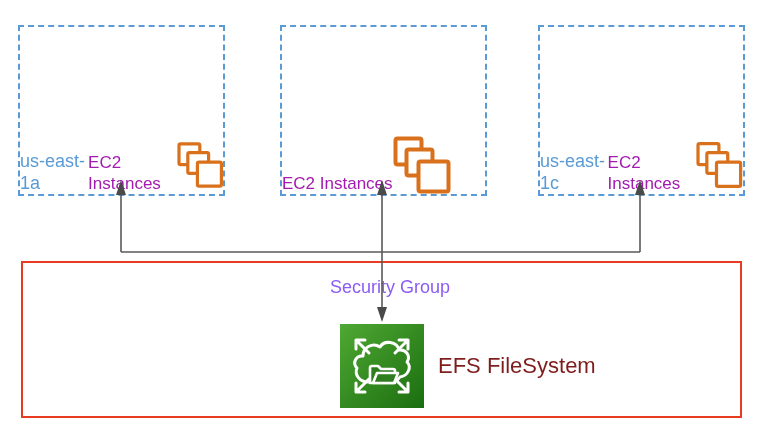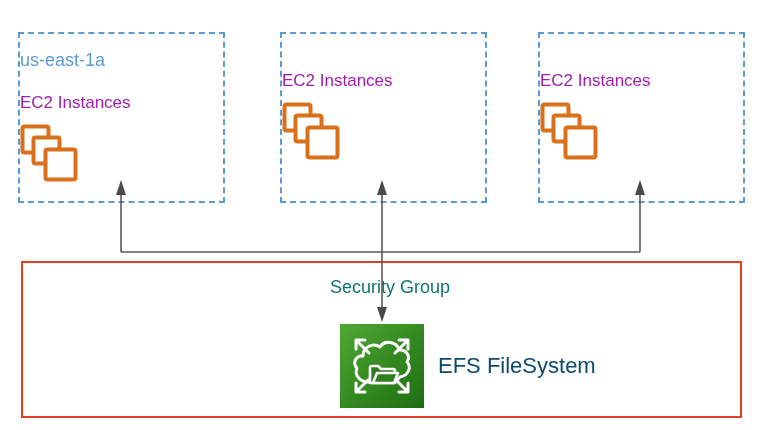--- a/index.html
+++ b/index.html
@@ -2,47 +2,47 @@
 <html><head>
 <meta charset="utf-8">
 <style>
   html,body{margin:0;padding:0;background:#fff;}
   .canvas{
     position:relative;width:774px;height:430px;background:#fff;
     font-family:"Liberation Sans",sans-serif;overflow:hidden;
   }
   
   .az-box{
-    position:absolute;top:32px;width:207px;height:171px;
+    position:absolute;top:25px;width:207px;height:171px;
     border:2px dashed #5B9BD5;box-sizing:border-box;
-    display:flex;flex-direction:column;align-items:flex-start;
+    display:flex;flex-direction:row;align-items:flex-end;
     padding-top:15px;
   }
   .az-1{left:18px;}
   .az-2{left:280px;}
   .az-3{left:538px;}
   .az-region{font-size:18px;line-height:22px;color:#5B9BD5;}
   .az-ec2-label{margin-top:21px;font-size:17px;line-height:21px;color:#a21caf;}
   .ec2-icon{margin-top:11px;}
 
   
   .sg-box{
     position:absolute;left:21px;top:261px;width:721px;height:157px;
     border:2px solid #E83C22;box-sizing:border-box;
   }
   .sg-label{
     position:absolute;left:390px;top:276px;transform:translateX(-50%);
-    font-size:18px;line-height:22px;color:#0f766e;white-space:nowrap;
+    font-size:18px;line-height:22px;color:#8b5cf6;white-space:nowrap;
   }
 
   
   .efs-icon{position:absolute;left:340px;top:324px;width:84px;height:84px;}
   .efs-label{
     position:absolute;left:438px;top:366px;transform:translateY(-50%);
-    font-size:22px;color:#0c4a6e;white-space:nowrap;
+    font-size:22px;color:#7f1d1d;white-space:nowrap;
   }
 
   
   .connectors{position:absolute;left:0;top:0;width:774px;height:430px;
     pointer-events:none;z-index:5;}
 </style>
 </head>
 <body>
 
 <div class="canvas">
@@ -64,20 +64,21 @@
     <svg class="ec2-icon" width="58" height="58" viewBox="0 0 58 58">
       <g fill="#ffffff" stroke="#D9711C" stroke-width="4" stroke-linejoin="round">
         <rect x="2.5" y="2.5" width="26" height="26" rx="2"></rect>
         <rect x="13.5" y="13.5" width="26" height="26" rx="2"></rect>
         <rect x="25.5" y="25.5" width="30" height="30" rx="2"></rect>
       </g>
     </svg>
   </div>
 
   <div class="az-box az-3">
+    <div class="az-region">us-east-1c</div>
     <div class="az-ec2-label">EC2 Instances</div>
     <svg class="ec2-icon" width="58" height="58" viewBox="0 0 58 58">
       <g fill="#ffffff" stroke="#D9711C" stroke-width="4" stroke-linejoin="round">
         <rect x="2.5" y="2.5" width="26" height="26" rx="2"></rect>
         <rect x="13.5" y="13.5" width="26" height="26" rx="2"></rect>
         <rect x="25.5" y="25.5" width="30" height="30" rx="2"></rect>
       </g>
     </svg>
   </div>
 

